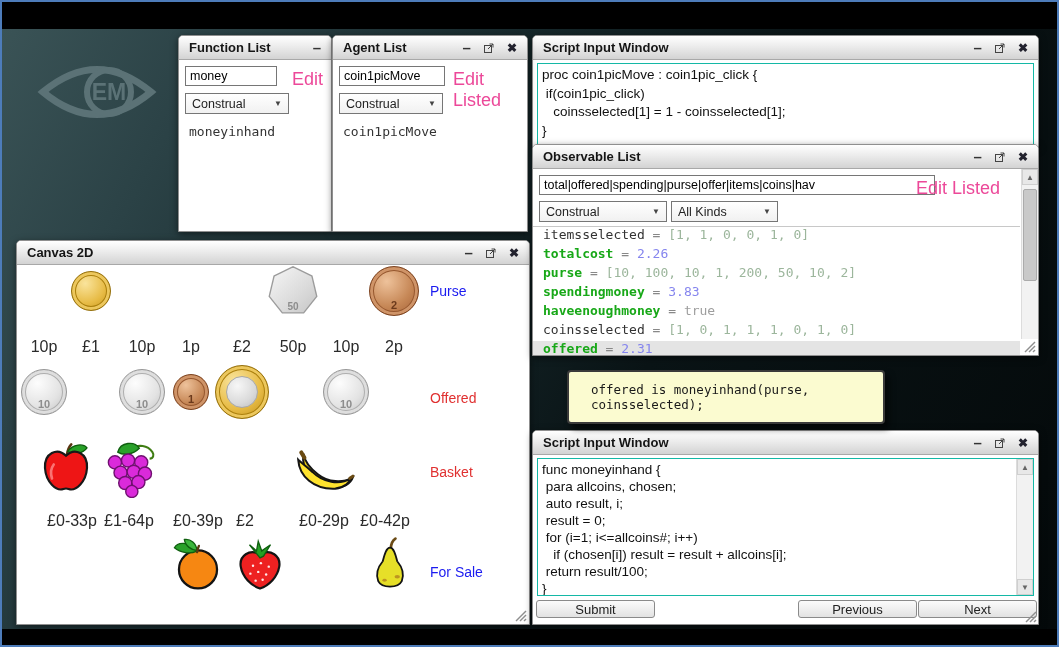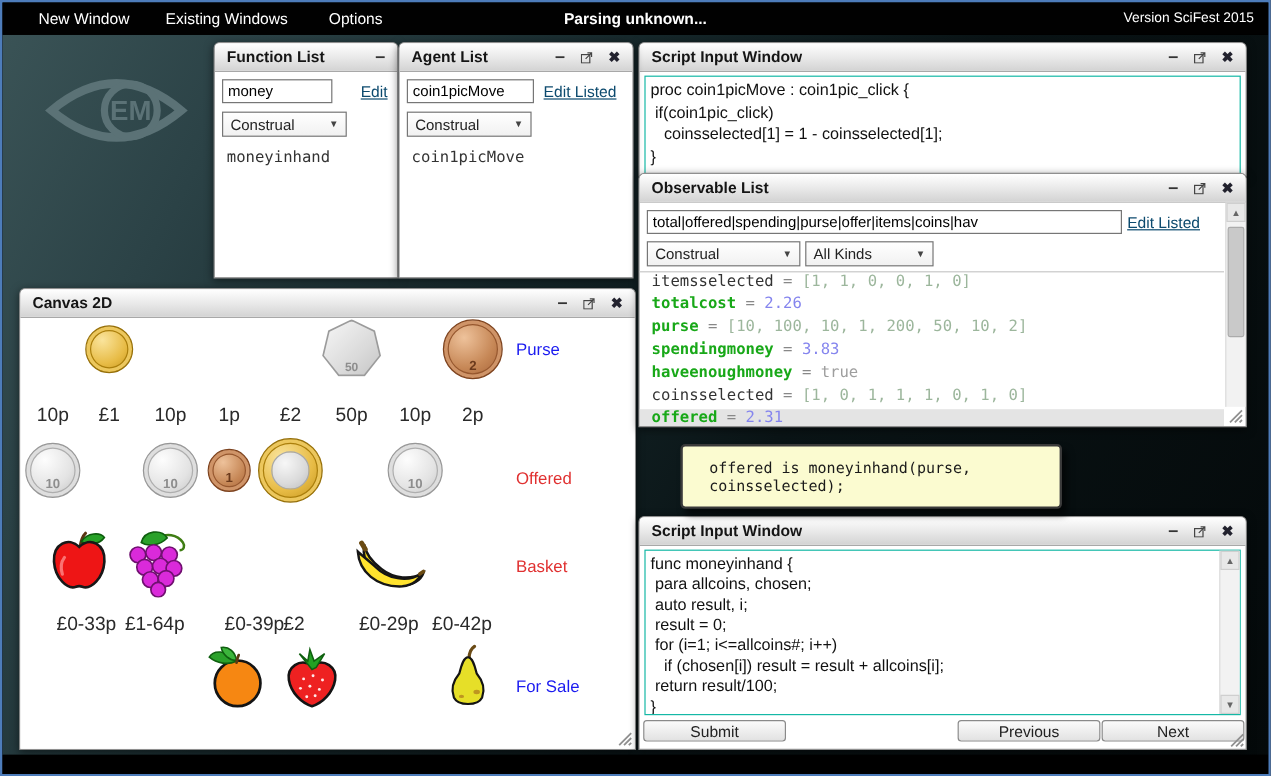--- a/index.html
+++ b/index.html
@@ -25,21 +25,21 @@
               border-bottom: 1px solid #a8a8a8; border-radius: 4px 4px 0 0;
               display: flex; align-items: center; padding: 0 10px; }
   .title { font-size: 13px; font-weight: bold; color: #151515; }
   .win-icons { margin-left: auto; display: flex; align-items: center; gap: 13px; }
   .icon-min { font-size: 15px; font-weight: bold; color: #333; line-height: 10px; cursor: default; }
   .icon-close { font-size: 12px; font-weight: bold; color: #22222e; cursor: default; }
   .content { position: absolute; left: 0; top: 24px; right: 0; bottom: 0; }
   
   .panel-input { position: absolute; height: 20px; border: 1px solid #767676; font-size: 12.5px;
                  padding: 1px 4px; font-family: "Liberation Sans", sans-serif; background: #fff; }
-  .link { position: absolute; color: #0c4a6e; text-decoration: underline; font-size: 13px; cursor: pointer; }
+  .link { position: absolute; color: #ec4899; font-size: 18px; cursor: pointer; }
   .dropdown { position: absolute; height: 21px; border: 1px solid #767676;
               background: linear-gradient(#ffffff, #f1f1f1); display: flex; align-items: center;
               justify-content: space-between; padding: 0 6px; font-size: 12.5px; color: #222; cursor: default; }
   .dd-arrow { font-size: 8px; color: #444; }
   .mono-list { position: absolute; left: 10px; right: 4px; }
   .mono-item { font: 13px "DejaVu Sans Mono", monospace; color: #333; line-height: 20px; }
   .code-area { position: absolute; border: 1px solid #14b8a6; background: #fff; overflow: hidden;
                font: 13.5px/18.5px "Liberation Sans", sans-serif; color: #111;
                padding: 2px 4px; white-space: pre; }
   .btn { position: absolute; height: 18px; background: linear-gradient(#fbfbfb, #e2e2e2);
@@ -96,27 +96,20 @@
   
   .tooltip { position: absolute; background: #fbfbd0; border: 2px solid #3a3a3a; border-radius: 4px;
              box-shadow: 4px 5px 6px rgba(0,0,0,0.6); display: flex; align-items: center; padding-left: 22px; }
   .tooltip-text { font: 12.5px "DejaVu Sans Mono", monospace; color: #1a1a1a; }
 </style>
 </head>
 <body>
 
 <div class="screen">
 
-  <div class="menubar">
-    <span class="menu-item" style="left:30px">New Window</span>
-    <span class="menu-item" style="left:136px">Existing Windows</span>
-    <span class="menu-item" style="left:272px">Options</span>
-    <span class="menu-status">Parsing unknown...</span>
-    <span class="menu-version">Version SciFest 2015</span>
-  </div>
 
   <div class="bg">
     <svg class="em-logo" width="120" height="70" viewBox="0 0 120 70">
       <path d="M6 35 Q60 -10 114 35 Q60 80 6 35 Z" fill="none" stroke="#5b7276" stroke-width="7"></path>
       <circle cx="72" cy="35" r="22" fill="none" stroke="#5b7276" stroke-width="6"></circle>
       <text x="72" y="43" text-anchor="middle" font-family="Liberation Sans, sans-serif" font-size="23" font-weight="bold" fill="#5b7276">EM</text>
     </svg>
   </div>
   <div class="bottombar"></div>
 
@@ -331,21 +324,21 @@
         <div class="small-label" style="left: 27px; top: 82px;">10p</div>
         <div class="small-label" style="left: 74px; top: 82px;">£1</div>
         <div class="small-label" style="left: 125px; top: 82px;">10p</div>
         <div class="small-label" style="left: 174px; top: 82px;">1p</div>
         <div class="small-label" style="left: 225px; top: 82px;">£2</div>
         <div class="small-label" style="left: 276px; top: 82px;">50p</div>
         <div class="small-label" style="left: 329px; top: 82px;">10p</div>
         <div class="small-label" style="left: 377px; top: 82px;">2p</div>
         <div class="small-label" style="left: 55px; top: 256px;">£0-33p</div>
         <div class="small-label" style="left: 112px; top: 256px;">£1-64p</div>
-        <div class="small-label" style="left: 195px; top: 256px;">£0-39p</div>
+        <div class="small-label" style="left: 181px; top: 256px;">£0-39p</div>
         <div class="small-label" style="left: 228px; top: 256px;">£2</div>
         <div class="small-label" style="left: 307px; top: 256px;">£0-29p</div>
         <div class="small-label" style="left: 368px; top: 256px;">£0-42p</div>
         <div class="canvas-label" style="color: rgb(27, 27, 240); left: 413px; top: 26px;">Purse</div>
         <div class="canvas-label" style="color: rgb(224, 48, 48); left: 413px; top: 133px;">Offered</div>
         <div class="canvas-label" style="color: rgb(224, 48, 48); left: 413px; top: 207px;">Basket</div>
         <div class="canvas-label" style="color: rgb(27, 27, 240); left: 413px; top: 307px;">For Sale</div>
       </div>
   </div>
 

